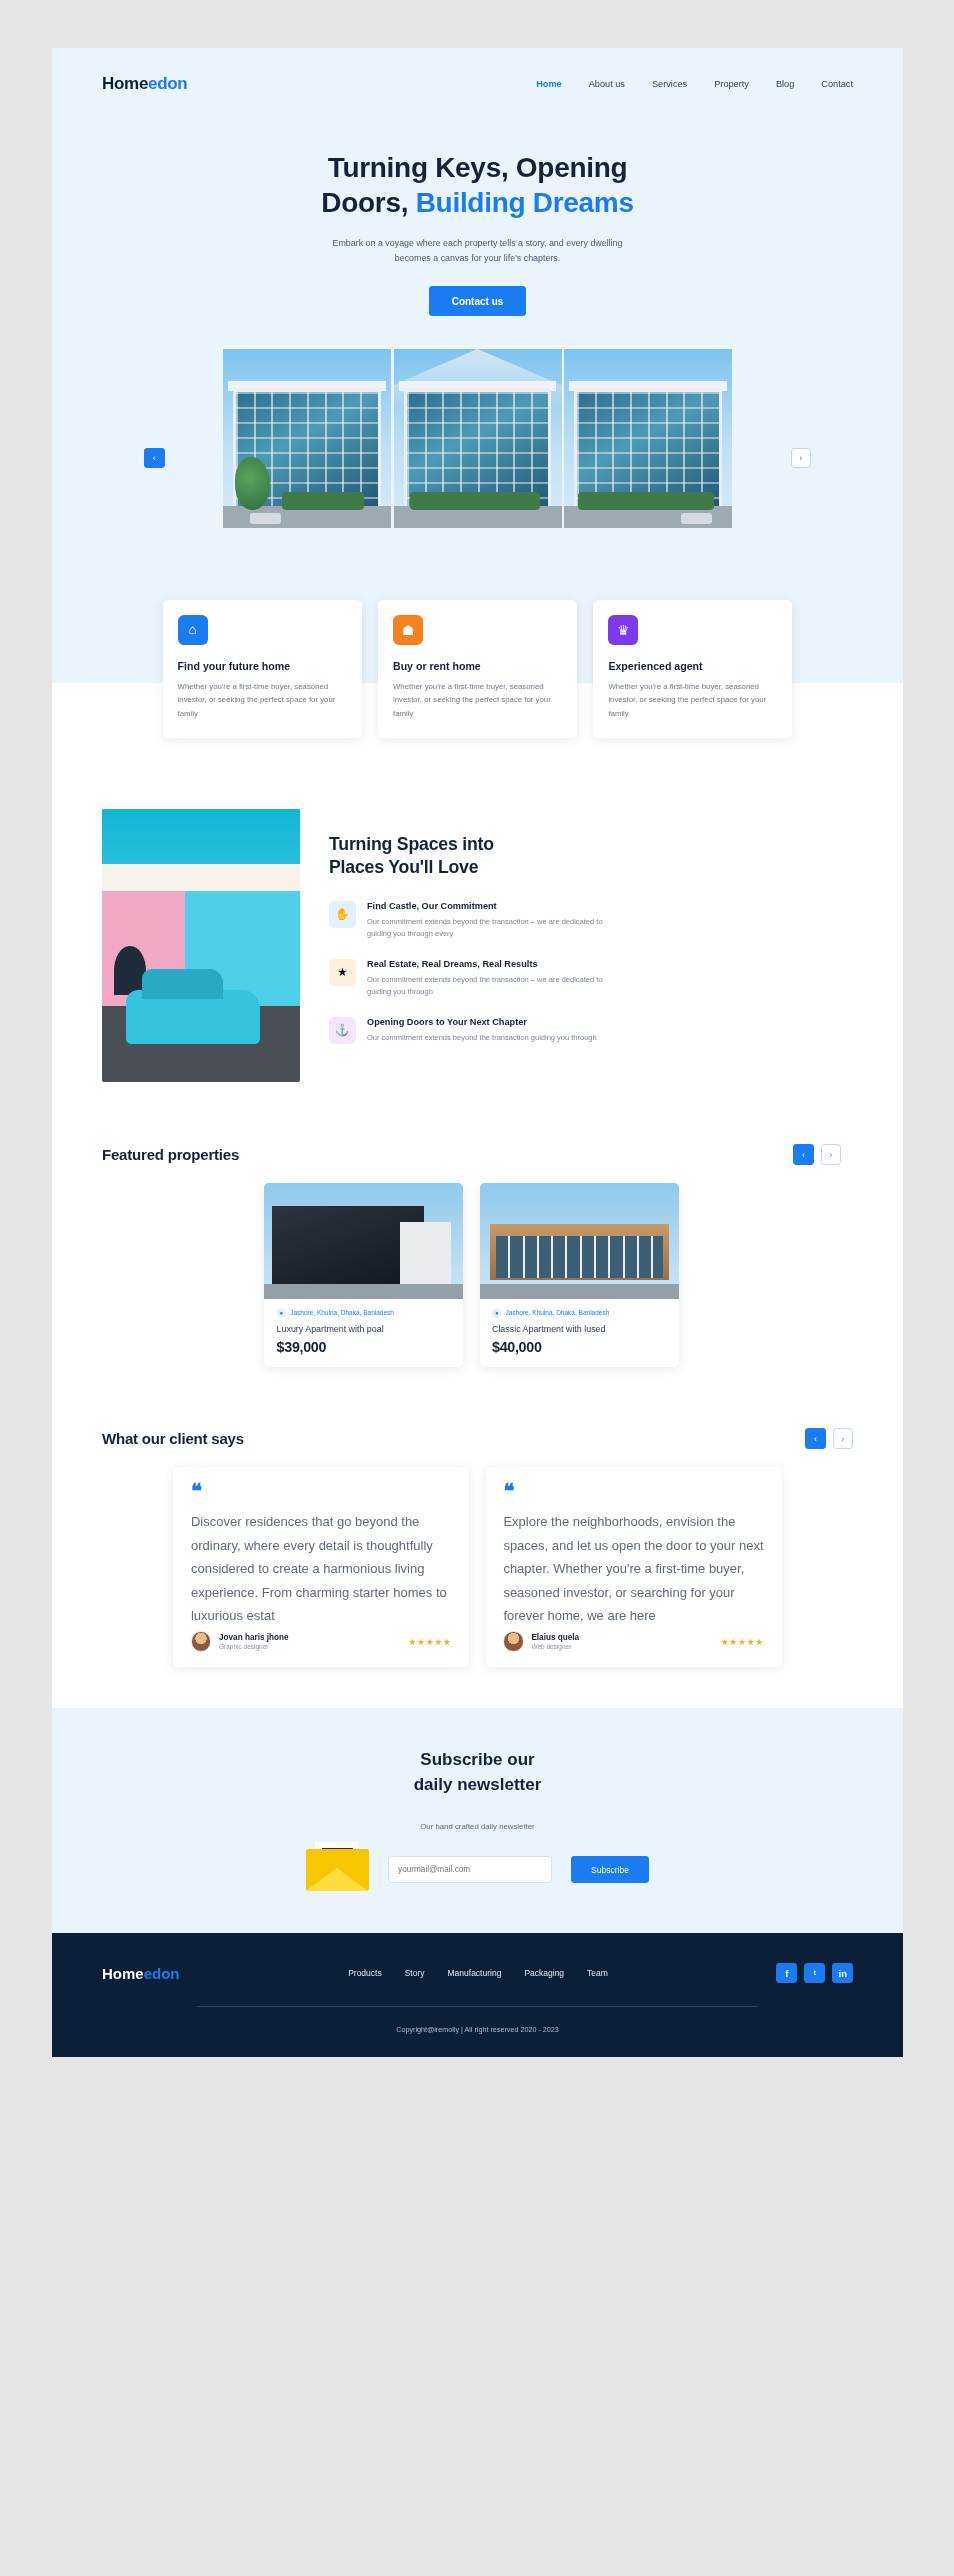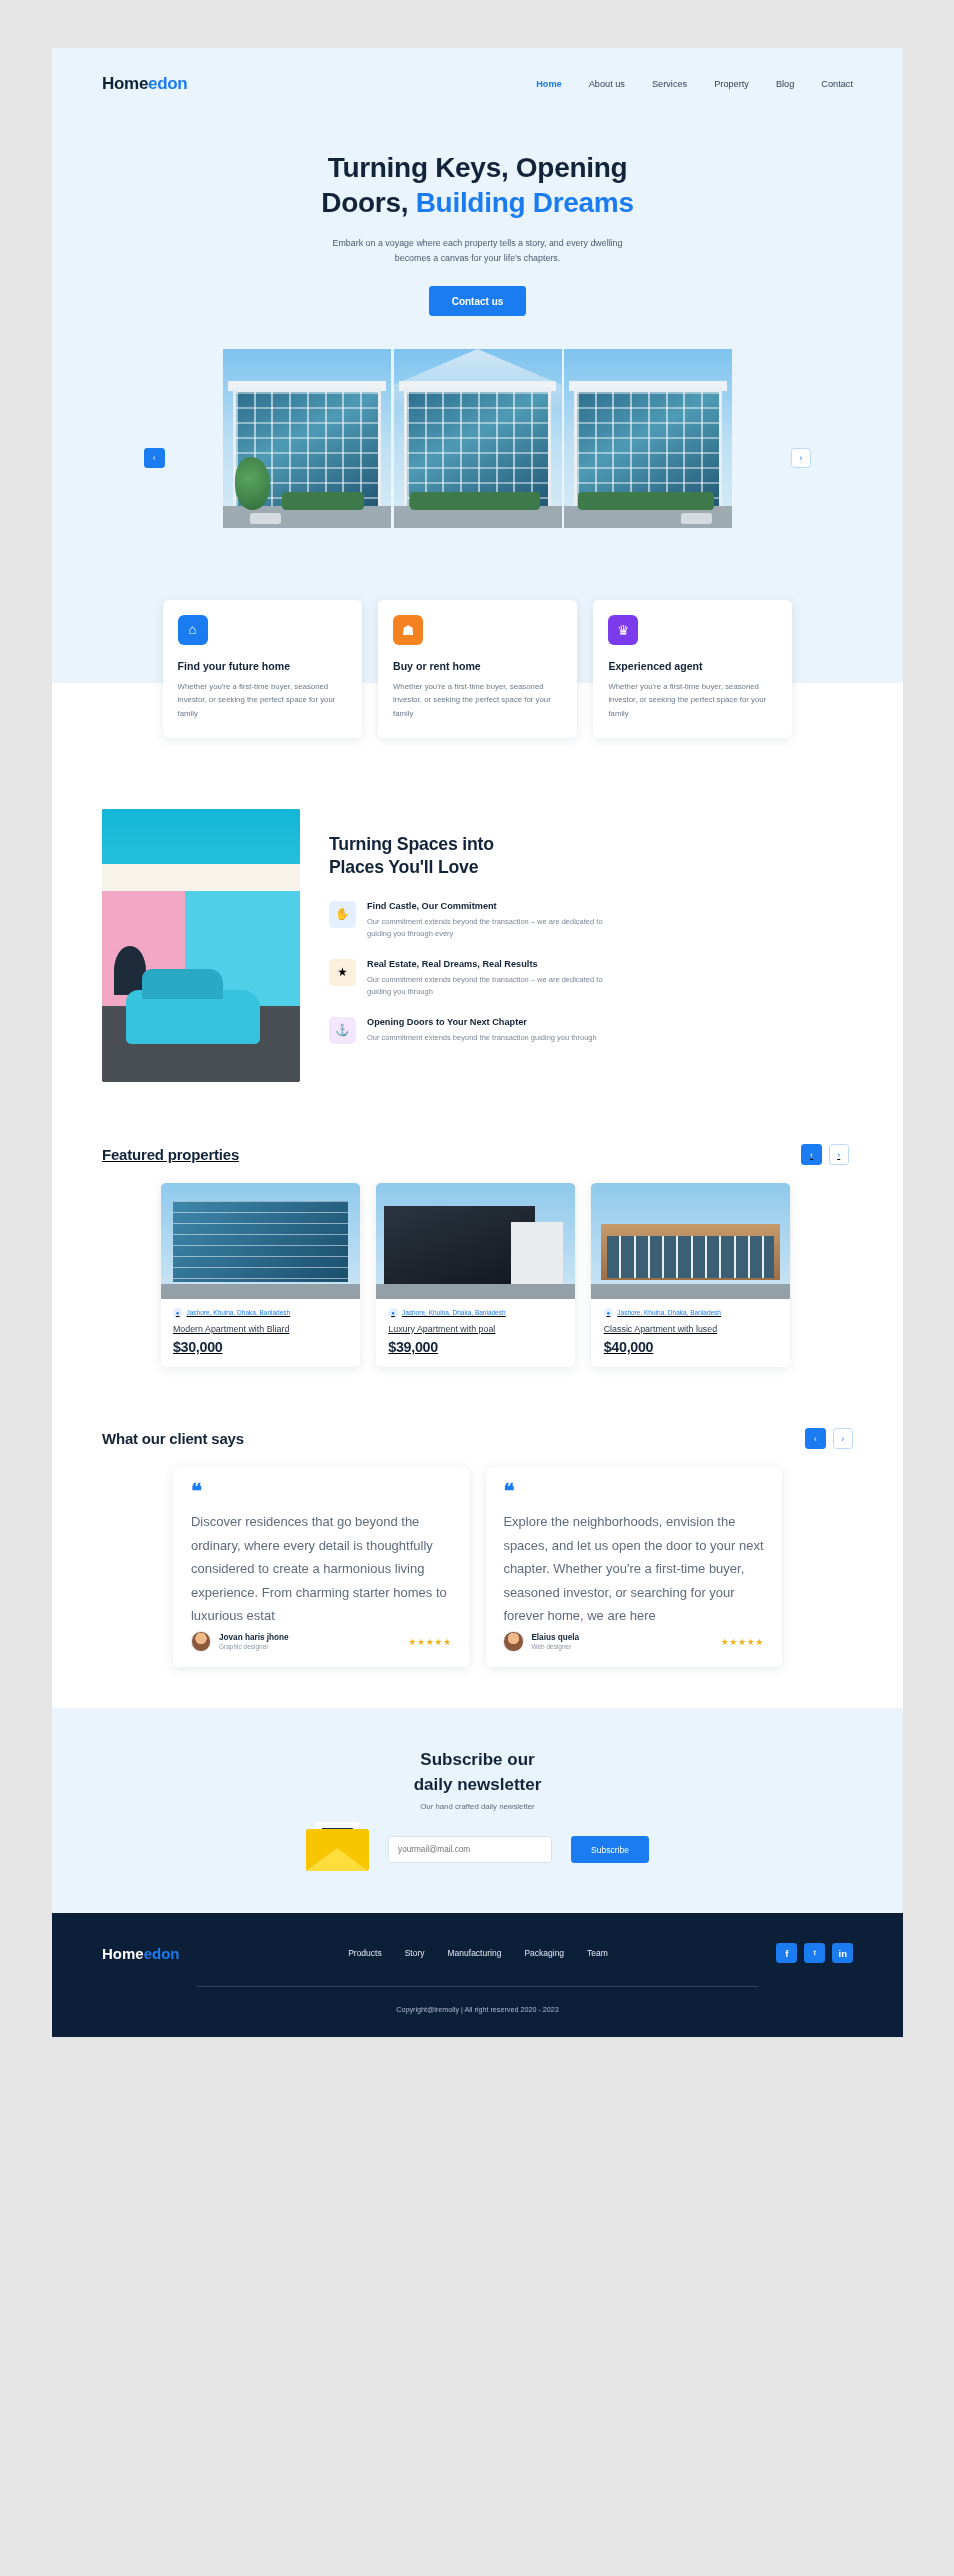--- a/index.html
+++ b/index.html
@@ -299,21 +299,21 @@
     width: 20.5px; height: 20.5px;
     border-radius: 3.4px;
     display: flex; align-items: center; justify-content: center;
     font-size: 8.9px;
     cursor: pointer;
   }
   .abtn.solid { background: #1a7cf0; color: #fff; border: none; }
   .abtn.ghost { background: #fff; color: #1a7cf0; border: 0.7px solid #bcd8f8; }
 
   
-  .featured { padding: 35px 4px 27px 0; text-decoration: underline; }
+  .featured { padding: 35px 12px 27px 0; }
   .props { display: flex; justify-content: center; gap: 16.4px; }
   .prop {
     width: 199px;
     background: #fff;
     border-radius: 5.5px;
     overflow: hidden;
     box-shadow: 0 2px 11px rgba(19,36,58,.10);
     padding-bottom: 12.3px;
   }
   .prop-img { height: 116px; position: relative; overflow: hidden; background: #9fb4c4; }
@@ -367,21 +367,21 @@
   .tf-role { font-size: 6.5px; color: #8a97a6; margin-top: 1.4px; }
   .stars { color: #f2b01e; font-size: 8.9px; letter-spacing: 0.7px; }
 
   
   .news {
     background: #eaf4fd;
     padding: 40px 0 42px 0;
     text-align: center;
   }
   .news-title { font-size: 17px; font-weight: bold; color: #13243a; line-height: 1.45; }
-  .news-sub { font-size: 7.8px; color: #5d6b7c; margin-top: 5px; }
+  .news-sub { font-size: 7.8px; color: #5d6b7c; margin-top: 25px; }
   .news-row {
     margin-top: 17.7px;
     display: flex;
     align-items: center;
     justify-content: center;
     gap: 19px;
   }
   .envelope { width: 63px; height: 42px; position: relative; }
   .env-body { position:absolute; inset:0; background:#f7c600; border-radius: 2.7px; }
   .env-paper { position:absolute; left:9.5px; right:9.5px; top:-6.8px; height:30px; background:#fff; border-radius:1.4px;
@@ -576,33 +576,20 @@
       <div class="sec-head">
         <div class="sec-title">Featured properties</div>
         <div class="arrows">
           <div class="abtn solid">‹</div>
           <div class="abtn ghost">›</div>
         </div>
       </div>
 
       <div class="props">
 
-        <div class="prop">
-          <div class="prop-img">
-            <div class="pi-sky"></div>
-              <div class="pi-b1"></div>
-              <div class="pi-ground"></div>
-          </div>
-          <div class="prop-loc">
-            <span class="pin">●</span>
-            <span>Jashore, Khulna, Dhaka, Banladesh</span>
-          </div>
-          <div class="prop-name">Modern Apartment with Bliard</div>
-          <div class="prop-price">$30,000</div>
-        </div>
 
         <div class="prop">
           <div class="prop-img">
             <div class="pi-sky"></div>
               <div class="pi-b2"></div>
               <div class="pi-b2b"></div>
               <div class="pi-ground"></div>
           </div>
           <div class="prop-loc">
             <span class="pin">●</span>

